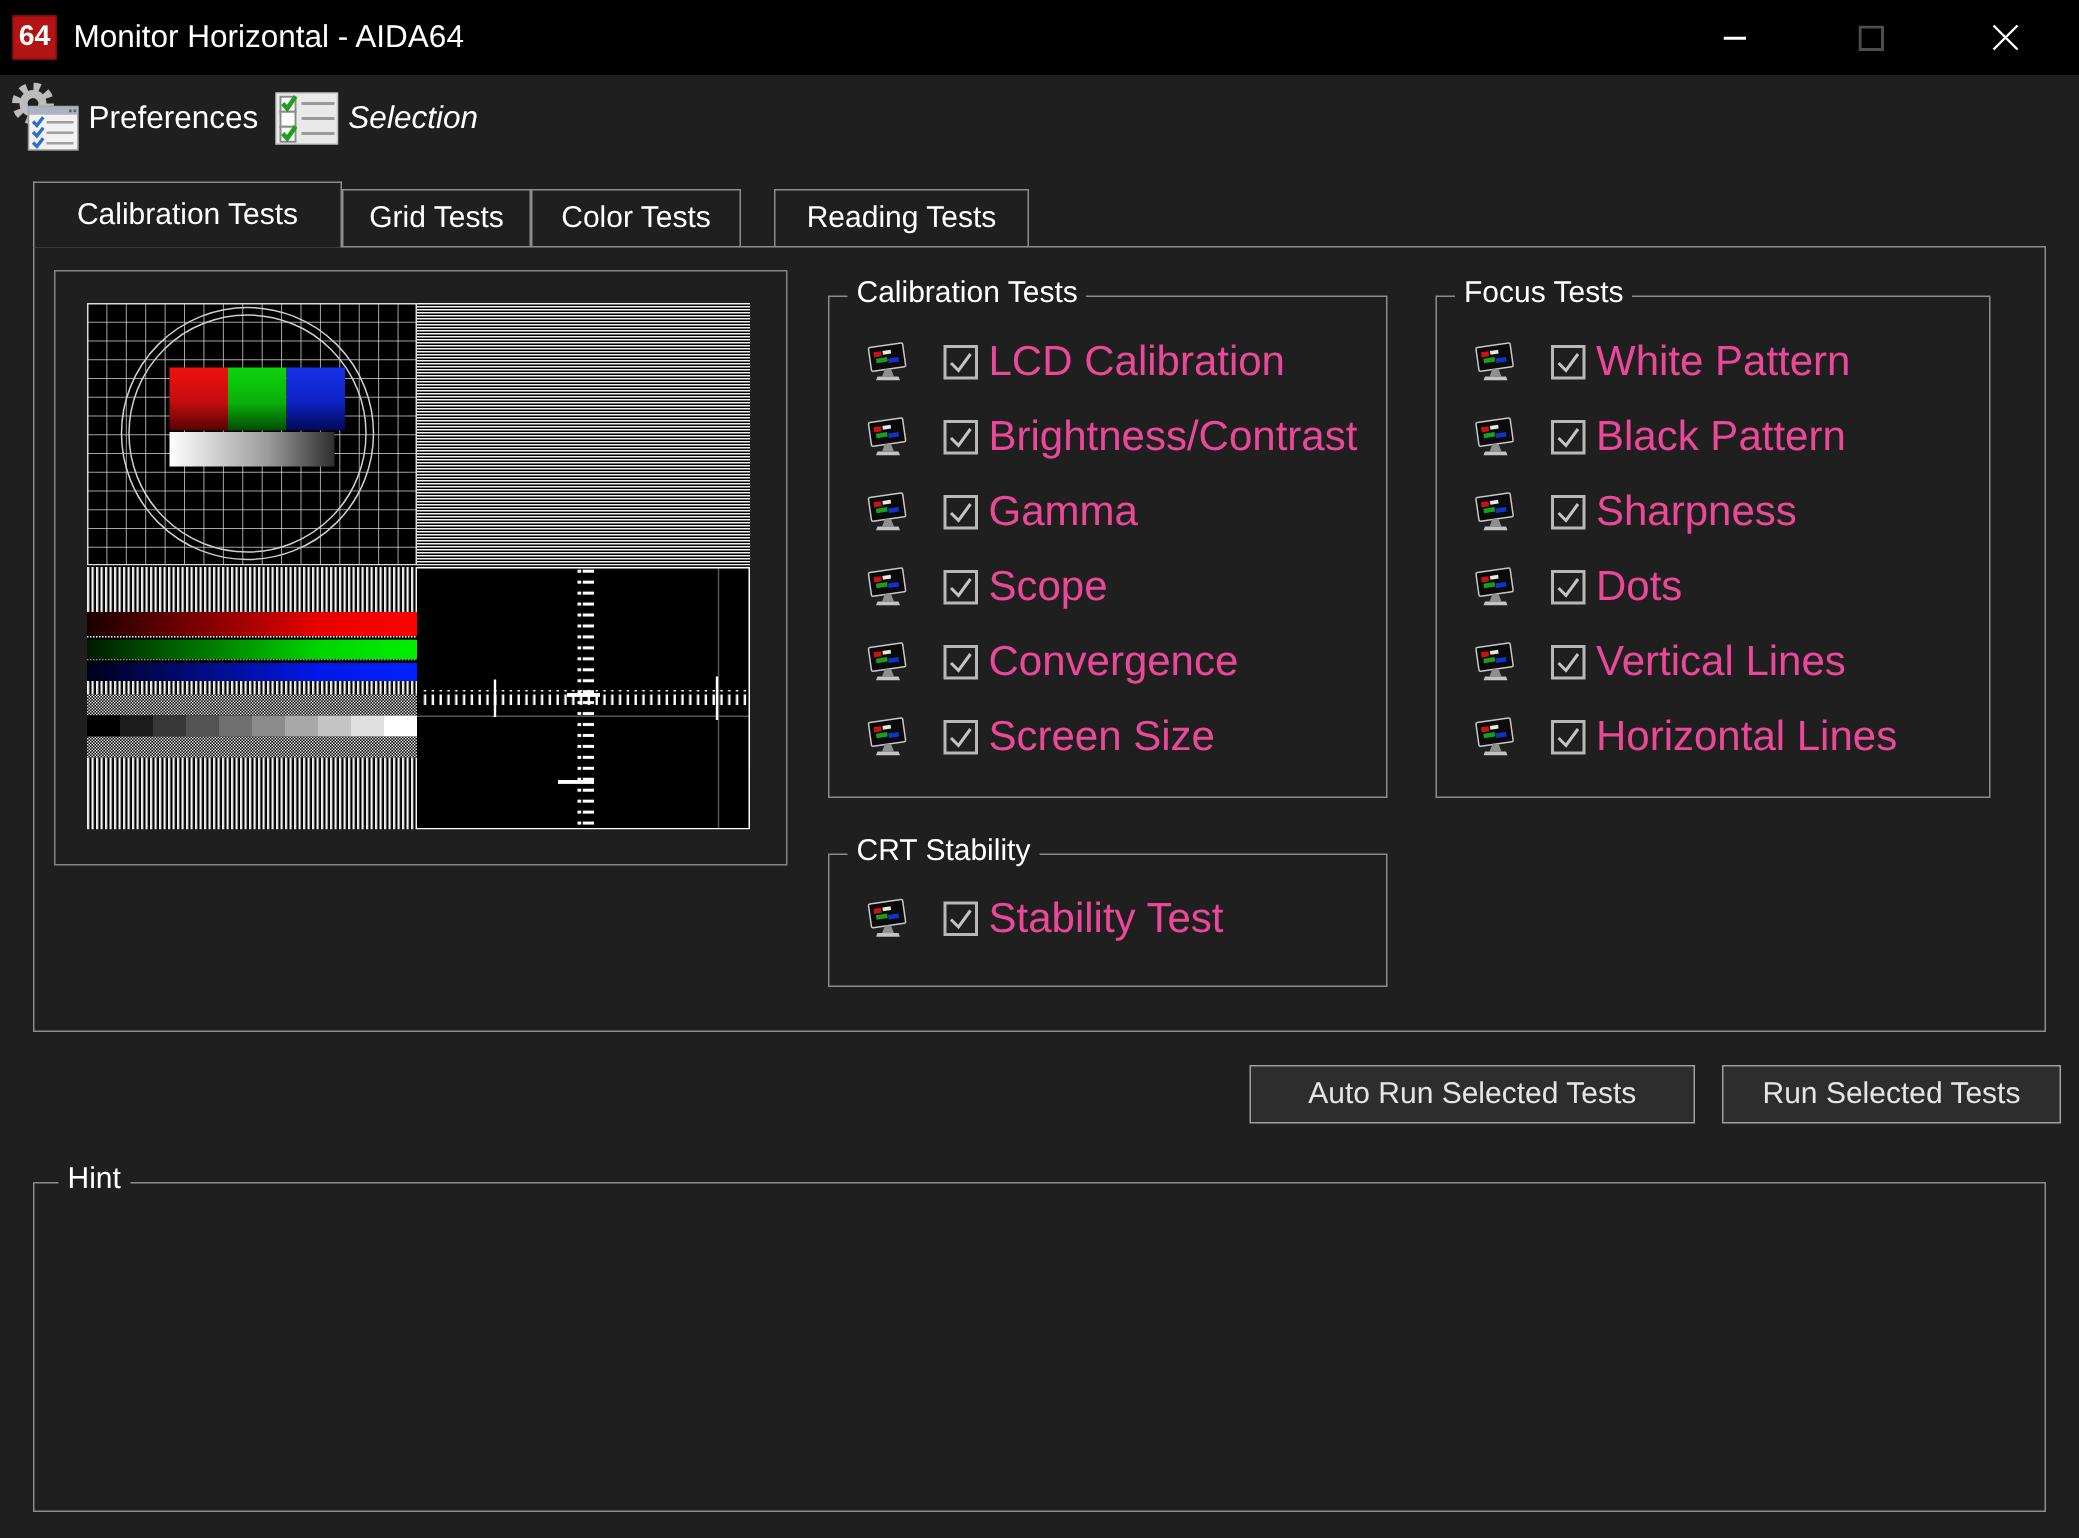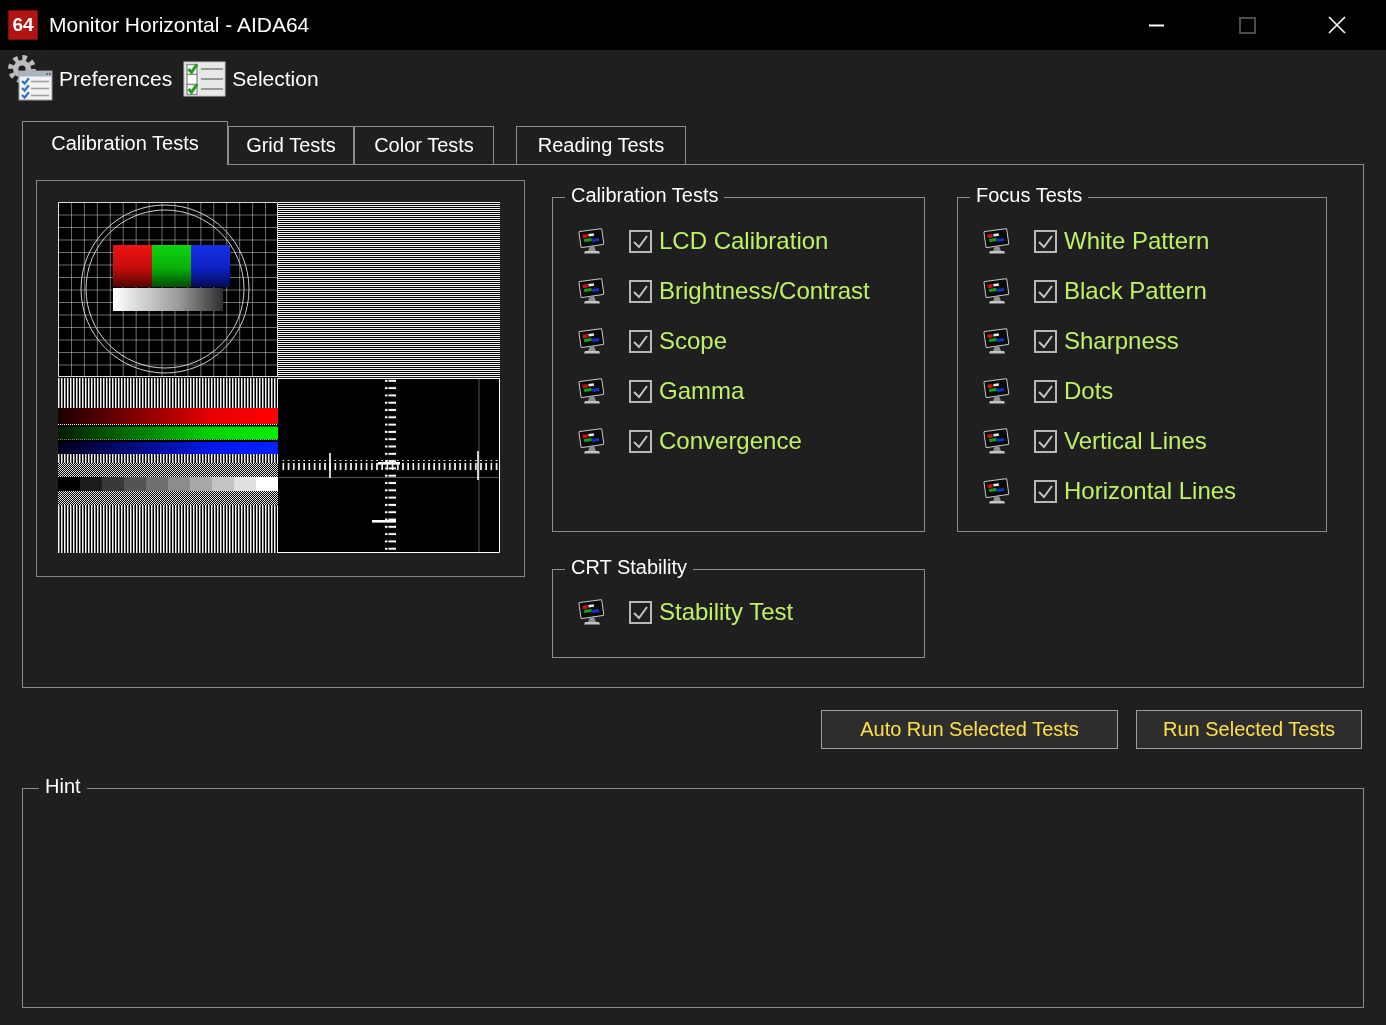--- a/index.html
+++ b/index.html
@@ -11,21 +11,21 @@
   .titlebar{position:absolute;left:0;top:0;width:1386px;height:50px;background:#000;display:flex;align-items:center;}
   .logo{width:30px;height:30px;margin-left:8px;background:#b31312;color:#fff;font-weight:bold;font-size:19px;
         display:flex;align-items:center;justify-content:center;border:1px solid #7a0d0d;box-sizing:border-box;}
   .title{margin-left:11px;font-size:21px;color:#ffffff;}
   .win-controls{position:absolute;right:4px;top:0;height:50px;display:flex;}
   .win-btn{width:90px;height:50px;display:flex;align-items:center;justify-content:center;cursor:pointer;}
   
   .toolbar{position:absolute;left:0;top:50px;width:1386px;height:58px;display:flex;align-items:center;}
   .tool-item{display:flex;align-items:center;cursor:pointer;margin-left:8px;}
   .tool-item .tool-label{font-size:21px;color:#fff;margin-left:4px;}
-  .tool-item + .tool-item{margin-left:10px;}
+  .tool-item + .tool-item{margin-left:10px;font-style:italic;}
   
   .tab{position:absolute;box-sizing:border-box;border:1px solid #8c8c8c;border-bottom:none;background:#1f1f1f;
        display:flex;align-items:center;justify-content:center;font-size:20px;color:#fff;cursor:pointer;}
   .tab.active{left:22px;top:121px;width:206px;height:44px;z-index:3;}
   .tab.t1{left:228px;top:126px;width:126px;height:38px;}
   .tab.t2{left:354px;top:126px;width:140px;height:38px;}
   .tab.t3{left:494px;top:126px;width:170px;height:38px;margin-left:22px;}
   
   .main-panel{position:absolute;left:22px;top:164px;width:1342px;height:524px;border:1px solid #8c8c8c;box-sizing:border-box;background:#1f1f1f;}
   .preview-panel{position:absolute;left:36px;top:180px;width:489px;height:397px;border:1px solid #858585;box-sizing:border-box;}
@@ -35,24 +35,24 @@
   .group-title{position:absolute;top:-14px;left:12px;background:#1f1f1f;padding:0 6px;font-size:20px;color:#fff;white-space:nowrap;}
   .gb-cal{left:552px;top:197px;width:373px;height:335px;}
   .gb-focus{left:957px;top:197px;width:370px;height:335px;}
   .gb-crt{left:552px;top:569px;width:373px;height:89px;}
   .gb-crt .rows{padding-top:17px;}
   .rows{padding:18px 0 0 24px;}
   .test-row{display:flex;align-items:center;height:50px;}
   .mon-icon{width:30px;height:28px;flex:0 0 30px;}
   .checkbox{width:23px;height:23px;box-sizing:border-box;border:2px solid #b8b8b8;margin-left:22px;position:relative;cursor:pointer;background:transparent;flex:0 0 23px;}
   .checkbox svg{position:absolute;left:0;top:0;}
-  .row-label{font-size:24px;color:#bef264;margin-left:7px;white-space:nowrap;}
-  
-  .btn{position:absolute;box-sizing:border-box;background:#2d2d2d;border:1px solid #9e9e9e;color:#fde047;
-       font-size:20px;font-family:"Liberation Sans",sans-serif;display:flex;align-items:center;justify-content:center;cursor:pointer;}
+  .row-label{font-size:28px;color:#ec4899;margin-left:7px;white-space:nowrap;}
+  
+  .btn{position:absolute;box-sizing:border-box;background:#2d2d2d;border:1px solid #9e9e9e;color:#e5e5e5;
+       font-size:20px;font-family:"Liberation Sans",sans-serif;display:flex;align-items:center;justify-content:center;cursor:pointer;margin-left:12px;}
   .btn-auto{left:821px;top:710px;width:297px;height:39px;}
   .btn-run{left:1136px;top:710px;width:226px;height:39px;}
   
   .gb-hint{left:22px;top:788px;width:1342px;height:220px;}
   .gb-hint .group-title{left:16px;}
 </style>
 </head>
 <body>
 
 <div class="window">
@@ -310,20 +310,41 @@
         </g>
         <path d="M13 19 L17 19 L19 24 L11 24 Z" fill="#8f8f8f"></path>
         <path d="M8 24 L22 24 L23 26.5 L7 26.5 Z" fill="#c4c4c4"></path>
       </svg>
     </span>
     <span class="checkbox">
       <svg class="checkmark" width="19" height="19">
               <polyline points="3,10 8,15 16,4" fill="none" stroke="#c4c4c4" stroke-width="2"></polyline>
             </svg>
     </span>
+    <span class="row-label">Gamma</span>
+  </div>
+        <div class="test-row">
+    <span class="mon-icon">
+      <svg width="30" height="28" viewBox="0 0 30 28">
+        <g transform="rotate(-8 15 12)">
+          <rect x="3" y="3" width="23" height="16" rx="1" fill="#0a0a0a" stroke="#c8c8c8" stroke-width="1"></rect>
+          <rect x="6" y="6.5" width="5" height="3.5" fill="#cc1111"></rect>
+          <rect x="12" y="6.5" width="5.5" height="2.5" fill="#e8e8e8"></rect>
+          <rect x="7" y="11" width="7.5" height="3" fill="#18a018"></rect>
+          <rect x="15" y="12" width="7" height="3" fill="#1133cc"></rect>
+        </g>
+        <path d="M13 19 L17 19 L19 24 L11 24 Z" fill="#8f8f8f"></path>
+        <path d="M8 24 L22 24 L23 26.5 L7 26.5 Z" fill="#c4c4c4"></path>
+      </svg>
+    </span>
+    <span class="checkbox">
+      <svg class="checkmark" width="19" height="19">
+              <polyline points="3,10 8,15 16,4" fill="none" stroke="#c4c4c4" stroke-width="2"></polyline>
+            </svg>
+    </span>
     <span class="row-label">Scope</span>
   </div>
         <div class="test-row">
     <span class="mon-icon">
       <svg width="30" height="28" viewBox="0 0 30 28">
         <g transform="rotate(-8 15 12)">
           <rect x="3" y="3" width="23" height="16" rx="1" fill="#0a0a0a" stroke="#c8c8c8" stroke-width="1"></rect>
           <rect x="6" y="6.5" width="5" height="3.5" fill="#cc1111"></rect>
           <rect x="12" y="6.5" width="5.5" height="2.5" fill="#e8e8e8"></rect>
           <rect x="7" y="11" width="7.5" height="3" fill="#18a018"></rect>
@@ -331,42 +352,42 @@
         </g>
         <path d="M13 19 L17 19 L19 24 L11 24 Z" fill="#8f8f8f"></path>
         <path d="M8 24 L22 24 L23 26.5 L7 26.5 Z" fill="#c4c4c4"></path>
       </svg>
     </span>
     <span class="checkbox">
       <svg class="checkmark" width="19" height="19">
               <polyline points="3,10 8,15 16,4" fill="none" stroke="#c4c4c4" stroke-width="2"></polyline>
             </svg>
     </span>
-    <span class="row-label">Gamma</span>
-  </div>
-        <div class="test-row">
-    <span class="mon-icon">
-      <svg width="30" height="28" viewBox="0 0 30 28">
-        <g transform="rotate(-8 15 12)">
-          <rect x="3" y="3" width="23" height="16" rx="1" fill="#0a0a0a" stroke="#c8c8c8" stroke-width="1"></rect>
-          <rect x="6" y="6.5" width="5" height="3.5" fill="#cc1111"></rect>
-          <rect x="12" y="6.5" width="5.5" height="2.5" fill="#e8e8e8"></rect>
-          <rect x="7" y="11" width="7.5" height="3" fill="#18a018"></rect>
-          <rect x="15" y="12" width="7" height="3" fill="#1133cc"></rect>
-        </g>
-        <path d="M13 19 L17 19 L19 24 L11 24 Z" fill="#8f8f8f"></path>
-        <path d="M8 24 L22 24 L23 26.5 L7 26.5 Z" fill="#c4c4c4"></path>
-      </svg>
-    </span>
-    <span class="checkbox">
-      <svg class="checkmark" width="19" height="19">
-              <polyline points="3,10 8,15 16,4" fill="none" stroke="#c4c4c4" stroke-width="2"></polyline>
-            </svg>
-    </span>
     <span class="row-label">Convergence</span>
+  </div>
+        <div class="test-row">
+    <span class="mon-icon">
+      <svg width="30" height="28" viewBox="0 0 30 28">
+        <g transform="rotate(-8 15 12)">
+          <rect x="3" y="3" width="23" height="16" rx="1" fill="#0a0a0a" stroke="#c8c8c8" stroke-width="1"></rect>
+          <rect x="6" y="6.5" width="5" height="3.5" fill="#cc1111"></rect>
+          <rect x="12" y="6.5" width="5.5" height="2.5" fill="#e8e8e8"></rect>
+          <rect x="7" y="11" width="7.5" height="3" fill="#18a018"></rect>
+          <rect x="15" y="12" width="7" height="3" fill="#1133cc"></rect>
+        </g>
+        <path d="M13 19 L17 19 L19 24 L11 24 Z" fill="#8f8f8f"></path>
+        <path d="M8 24 L22 24 L23 26.5 L7 26.5 Z" fill="#c4c4c4"></path>
+      </svg>
+    </span>
+    <span class="checkbox">
+      <svg class="checkmark" width="19" height="19">
+              <polyline points="3,10 8,15 16,4" fill="none" stroke="#c4c4c4" stroke-width="2"></polyline>
+            </svg>
+    </span>
+    <span class="row-label">Screen Size</span>
   </div>
       </div>
   </div>
 
   <div class="groupbox gb-focus">
     <span class="group-title">Focus Tests</span>
     <div class="rows">
         <div class="test-row">
     <span class="mon-icon">
       <svg width="30" height="28" viewBox="0 0 30 28">

